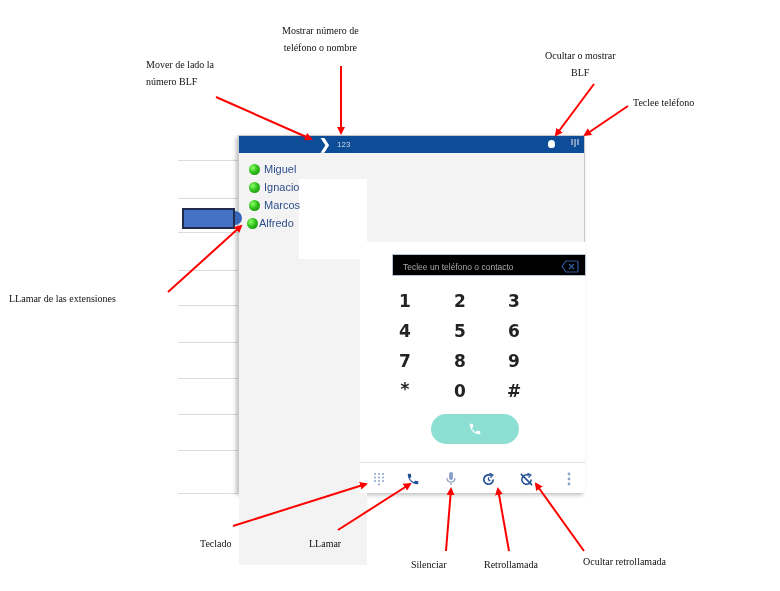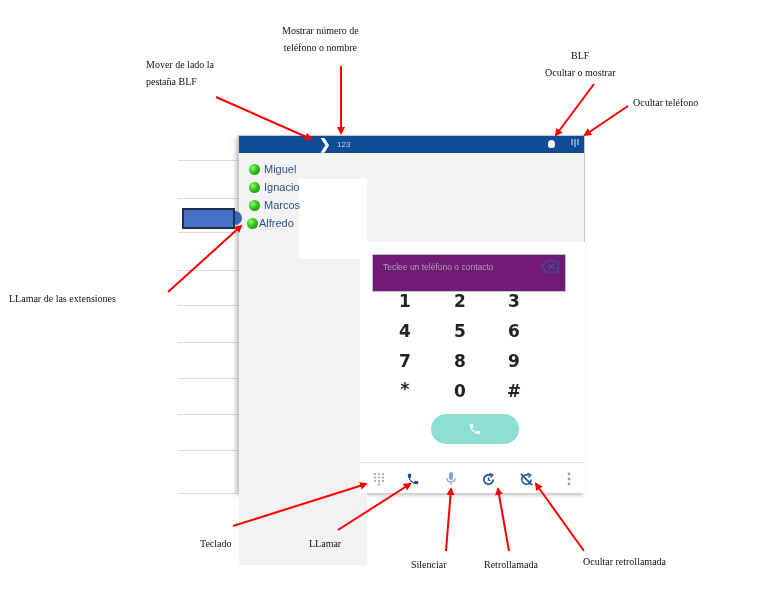--- a/index.html
+++ b/index.html
@@ -24,21 +24,21 @@
   .blf-item { position: absolute; left: 10px; height: 16px; display: flex; align-items: center; }
   .led { width: 11px; height: 11px; border-radius: 50%; background: radial-gradient(circle at 35% 35%, #8fff6a 0%, #2fc11a 45%, #157f0b 100%); margin-right: 4px; flex-shrink: 0; }
   .blf-name { color: #2e4f8c; font-size: 11px; white-space: nowrap; overflow: hidden; width: 46px; }
 
   
   .tab-marker { position: absolute; left: 182px; top: 208px; width: 53px; height: 21px; background: #4472c4; border: 2px solid #1f2c4d; }
   .tab-notch { position: absolute; left: 232px; top: 211px; width: 10px; height: 14px; background: #3566b8; border-radius: 0 7px 7px 0; }
 
   
   .dialer { position: absolute; left: 121px; top: 106px; width: 225px; height: 220px; background: #ffffff; }
-  .search-box { position: absolute; left: 12px; top: 12px; width: 194px; height: 38px; border: 1px solid #b8c4d6; background: #701a75; }
+  .search-box { position: absolute; left: 32px; top: 12px; width: 194px; height: 22px; border: 1px solid #b8c4d6; background: #000000; }
   .search-box input { border: none; outline: none; background: transparent; width: 160px; height: 23px; padding-left: 10px; font-size: 8.5px; color: #999; font-family: "Liberation Sans", sans-serif; }
   .search-box input::placeholder { color: #aaa; }
   .backspace-icon { position: absolute; right: 6px; top: 5px; width: 18px; height: 13px; }
   .keypad { position: absolute; left: 30px; top: 48px; width: 165px; }
   .key { position: absolute; width: 30px; height: 22px; text-align: center; font-weight: bold; font-size: 17px; color: #222; font-family: "DejaVu Sans", sans-serif; line-height: 22px; cursor: pointer; }
   .call-btn { position: absolute; left: 71px; top: 172px; width: 88px; height: 30px; border-radius: 15px; background: #8edfd3; display: flex; align-items: center; justify-content: center; }
 
   
   .toolbar { position: absolute; left: 121px; top: 326px; width: 225px; height: 31px; background: #ffffff; border-top: 1px solid #e2e2e2; }
   .tb-icon { position: absolute; top: 6px; width: 20px; height: 20px; display: flex; align-items: center; justify-content: center; cursor: pointer; }
@@ -180,27 +180,27 @@
 
 <div class="tab-notch"></div>
 <div class="tab-marker"></div>
 
 <div class="label center" style="left:282px;top:22px">
   <div>Mostrar número de</div>
   <div>teléfono o nombre</div>
 </div>
 <div class="label" style="left:146px;top:56px">
   <div>Mover de lado la</div>
-  <div>pestaña BLF</div>
+  <div>número BLF</div>
 </div>
 <div class="label center" style="left:545px;top:47px">
+  <div>Ocultar o mostrar</div>
   <div>BLF</div>
-  <div>Ocultar o mostrar</div>
-</div>
-<div class="label" style="left:633px;top:94px">Ocultar teléfono</div>
+</div>
+<div class="label" style="left:633px;top:94px">Teclee teléfono</div>
 <div class="label" style="left:9px;top:290px">LLamar de las extensiones</div>
 <div class="label" style="left:200px;top:535px">Teclado</div>
 <div class="label" style="left:309px;top:535px">LLamar</div>
 <div class="label" style="left:411px;top:556px">Silenciar</div>
 <div class="label" style="left:484px;top:556px">Retrollamada</div>
 <div class="label" style="left:583px;top:553px">Ocultar retrollamada</div>
 
 <svg class="arrows">
   <defs>
     <marker id="ah" markerWidth="8" markerHeight="8" refX="6" refY="4" orient="auto" markerUnits="userSpaceOnUse">

